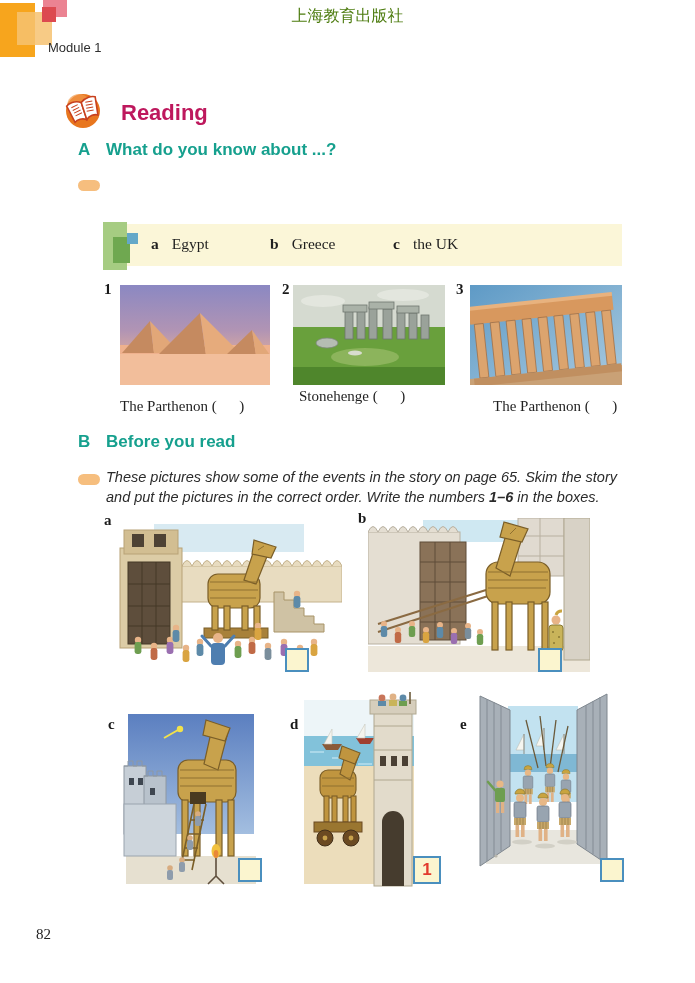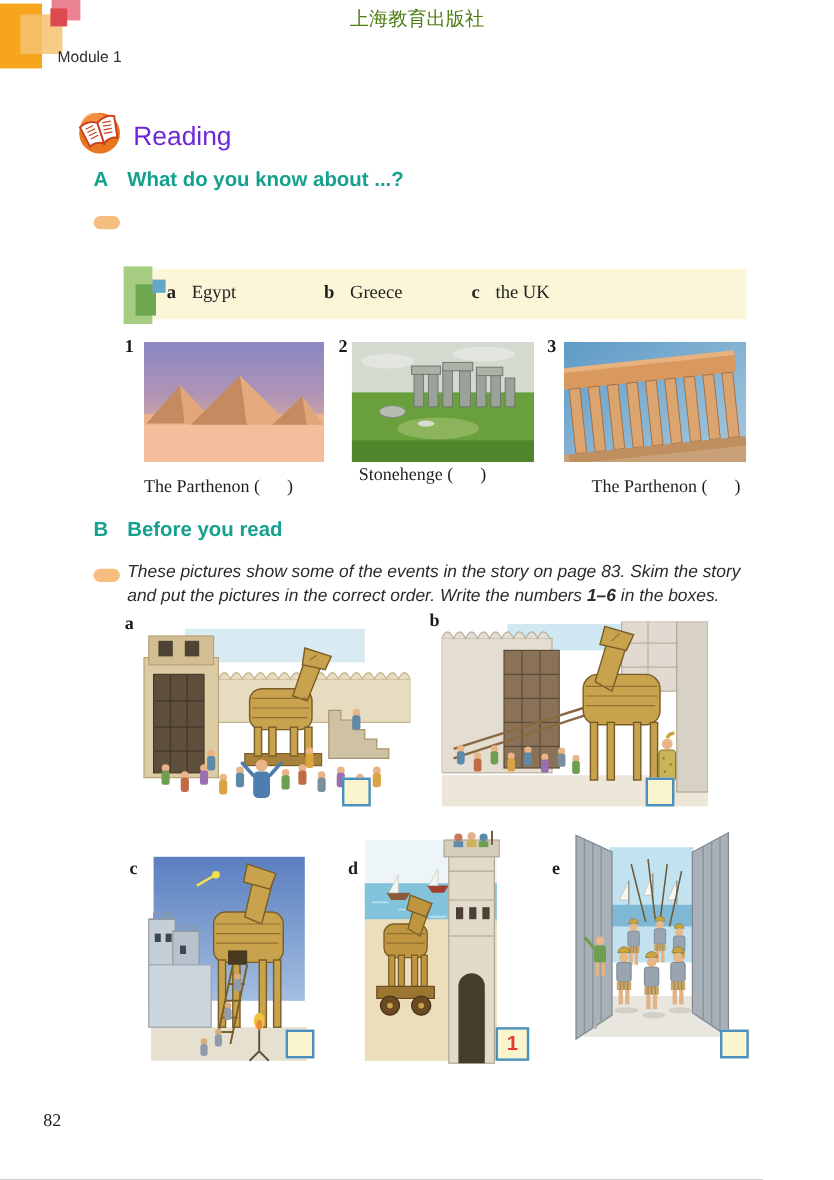--- a/index.html
+++ b/index.html
@@ -15,21 +15,21 @@
     font-family:"Liberation Serif", serif; font-size:16px; color:#4d7c0f; }
   .module-label { left:48px; top:40px; font-size:13px; color:#2f2f2f; }
   .sq { position:absolute; }
   .sq-orange { left:0; top:3px; width:35px; height:54px; background:#F7A51D; }
   .sq-light  { left:17px; top:12px; width:35px; height:33px; background:#F6C271; opacity:.85; }
   .sq-pink   { left:43px; top:0; width:24px; height:17px; background:#EB8392; }
   .sq-red    { left:42px; top:7px; width:14px; height:15px; background:#DC4A50; }
 
   
   .reading-head { left:64px; top:92px; display:flex; align-items:center; }
-  .reading-title { margin-left:7px; font-size:22px; font-weight:normal; color:#6d28d9; }
+  .reading-title { margin-left:17px; font-size:22px; font-weight:bold; color:#be185d; }
 
   
   .sec-head { display:flex; font-size:17px; font-weight:bold; color:#16A08E; }
   .sec-head .letter { width:28px; }
   .sec-a-head { left:78px; top:140px; }
   .sec-b-head { left:78px; top:432px; }
 
   .pill { width:22px; height:11px; border-radius:6px; background:#F6BE7E; }
   .pill-a { left:78px; top:180px; }
   .pill-b { left:78px; top:474px; }
@@ -39,21 +39,21 @@
   .instr-b { left:106px; top:467px; width:518px; }
   .instr b { font-weight:bold; }
 
   
   .opt-box { left:103px; top:224px; width:519px; height:42px; background:#FBF6D8; }
   .decor-bar  { left:0; top:-2px; width:24px; height:48px; background:#A6CC82; }
   .decor-dark { left:10px; top:13px; width:17px; height:26px; background:#6FA850; }
   .decor-blue { left:24px; top:9px; width:11px; height:11px; background:#64A8C8; }
   .opt { position:absolute; top:11px; font-family:"Liberation Serif", serif; font-size:15.5px; color:#1f1f1f; }
   .opt .ol { font-weight:bold; margin-right:13px; }
-  .opt-a { left:36px; } .opt-b { left:167px; } .opt-c { left:290px; }
+  .opt-a { left:48px; } .opt-b { left:167px; } .opt-c { left:290px; }
 
   
   .photo-num, .pic-label { font-family:"Liberation Serif", serif; font-weight:bold; font-size:15px; color:#1a1a1a; }
   .photo { overflow:hidden; }
   .photo svg { display:block; }
   .caption { font-family:"Liberation Serif", serif; font-size:15px; color:#1f1f1f; white-space:pre; }
 
   
   .answer-box { background:#FBF5CF; border:2px solid #4A8FBE; display:flex;
     align-items:center; justify-content:center;
@@ -192,21 +192,21 @@
   <div class="abs caption" style="left:120px; top:398px;">The Parthenon (      )</div>
   <div class="abs caption" style="left:299px; top:388px;">Stonehenge (      )</div>
   <div class="abs caption" style="left:493px; top:398px;">The Parthenon (      )</div>
 
   <div class="abs sec-head sec-b-head">
     <span class="letter">B</span>
     <span>Before you read</span>
   </div>
   <div class="abs pill pill-b"></div>
   <div class="abs instr instr-b">
-    <span>These pictures show some of the events in the story on page 83. Skim the story and put the pictures in the correct order. Write the numbers </span><b>1–6</b><span> in the boxes.</span>
+    <span>These pictures show some of the events in the story on page 65. Skim the story and put the pictures in the correct order. Write the numbers </span><b>1–6</b><span> in the boxes.</span>
   </div>
 
   <span class="abs pic-label" style="left:104px; top:512px;">a</span>
   <div class="abs" style="left:112px; top:522px;">
     <svg width="230" height="152" viewBox="0 0 230 152">
       <defs>
         <g id="figA">
             <circle cx="0" cy="0" r="3.2" fill="#E8B488"></circle>
             <rect x="-3.4" y="2" width="6.8" height="12" rx="2.4"></rect>
           </g>

